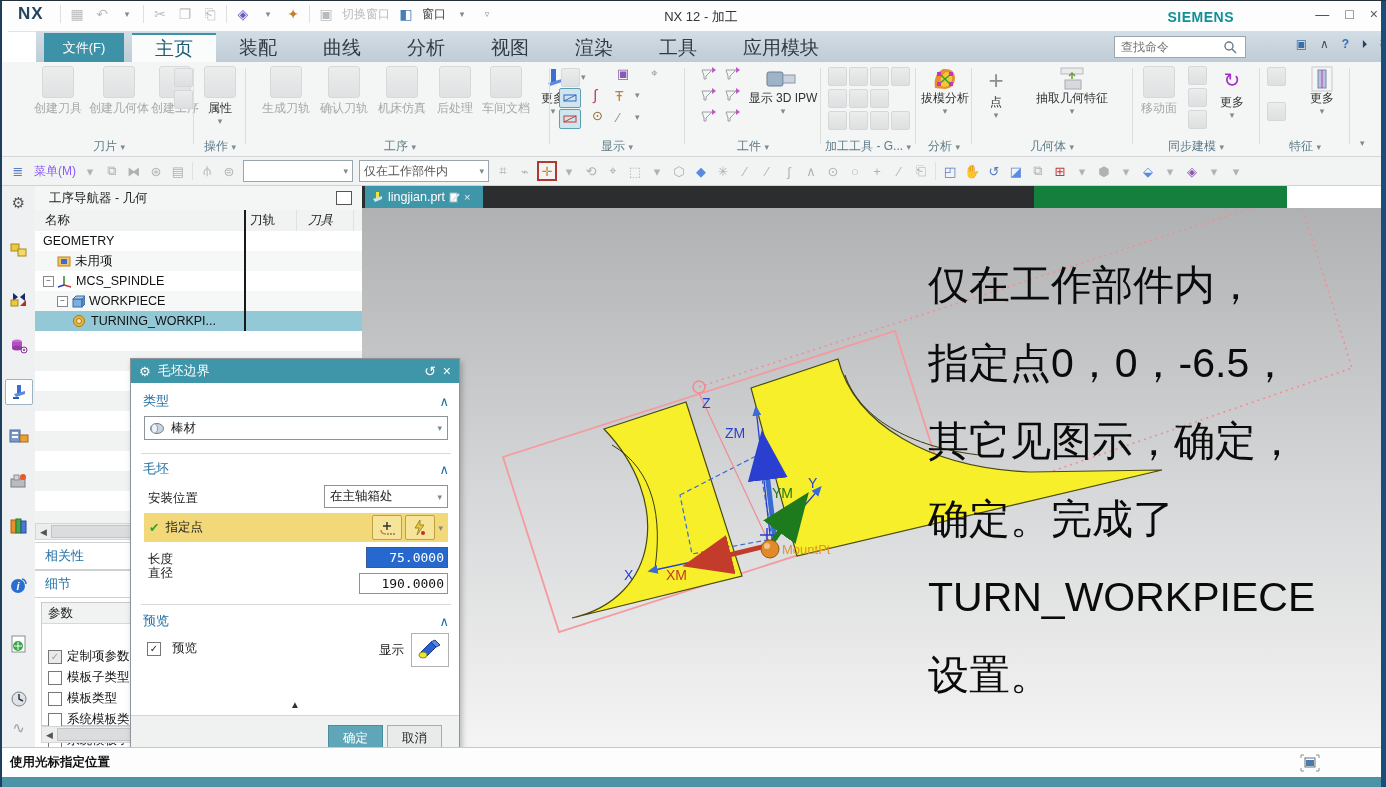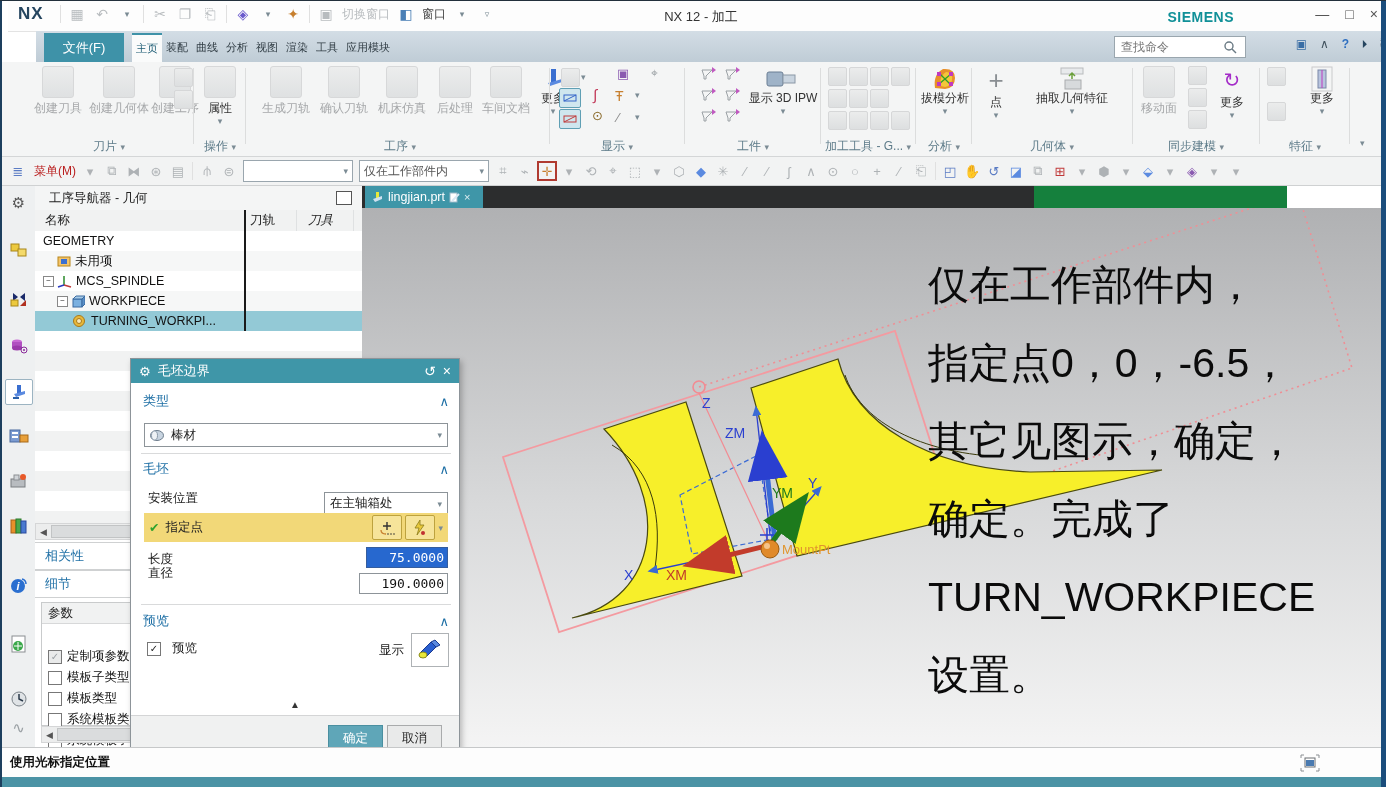--- a/index.html
+++ b/index.html
@@ -15,21 +15,21 @@
   .qadark{color:#444;}
   .vsep{width:1px;height:18px;background:#e0e0e0;}
   .wintitle{position:absolute;top:8px;left:0;width:100%;text-align:center;font-size:13px;color:#333;}
   .siemens{position:absolute;top:9px;right:160px;color:#109098;font-weight:bold;font-size:14px;letter-spacing:.5px;}
   .winbtns{position:absolute;top:6px;right:16px;display:flex;gap:16px;color:#555;font-size:14px;}
   
   .tabrow{position:absolute;left:0;top:31px;width:1386px;height:31px;background:linear-gradient(#d3dde5,#bfccd6);margin-left:36px;}
   .filetab{position:absolute;left:8px;top:2px;width:80px;height:29px;background:#3e92a8;color:#fff;
            display:flex;align-items:center;justify-content:center;font-size:13px;}
   .rtabs{position:absolute;left:96px;top:2px;height:29px;display:flex;}
-  .rtab{padding:0 4px;display:flex;align-items:center;font-size:11px;color:#303c44;}
+  .rtab{padding:0 23px;display:flex;align-items:center;font-size:19px;color:#303c44;}
   .rtab.active{background:#fafbfb;color:#1c5c74;border-top:2px solid #3e92a8;}
   .findbox{position:absolute;right:176px;top:5px;width:122px;height:20px;background:#fff;border:1px solid #9aa6ae;
            display:flex;align-items:center;padding:0 4px;}
   .findbox input{border:none;outline:none;width:100px;font-size:12px;color:#8a9298;background:transparent;}
   .tr-icons{position:absolute;right:18px;top:4px;display:flex;gap:13px;align-items:center;color:#41525e;}
   
   .ribbon{position:absolute;left:0;top:62px;width:1386px;height:94px;background:#f4f5f5;border-bottom:1px solid #d4d6d7;}
   .rgroup{position:absolute;top:0;height:94px;}
   .rlabel{position:absolute;bottom:1px;left:0;width:100%;text-align:center;color:#5d7b89;font-size:12px;white-space:nowrap;}
   .rsep{position:absolute;top:6px;height:76px;width:1px;background:#dcdddd;}
@@ -79,21 +79,21 @@
   .ann{position:absolute;left:566px;top:38px;font-size:41px;line-height:78px;color:#0b0b0b;white-space:nowrap;}
   
   .dlg{position:absolute;left:130px;top:358px;width:330px;height:404px;background:#fff;border:1px solid #8d9499;
        box-shadow:2px 3px 6px rgba(0,0,0,.25);box-sizing:border-box;}
   .dlgtitle{position:absolute;left:0;top:0;width:100%;height:24px;background:#3f96a8;color:#fff;display:flex;align-items:center;
             padding:0 8px;box-sizing:border-box;gap:7px;font-size:13px;}
   .sect{position:absolute;left:12px;width:306px;height:20px;display:flex;justify-content:space-between;align-items:center;
         color:#1e6fa5;font-size:13px;}
   .dsep{position:absolute;left:10px;width:310px;height:1px;background:#d9dadb;}
   .drop{position:absolute;height:24px;background:#fff;border:1px solid #8d9499;display:flex;align-items:center;
-        padding:0 5px;box-sizing:border-box;font-size:12.5px;color:#222;justify-content:space-between;margin-top:7px;}
+        padding:0 5px;box-sizing:border-box;font-size:12.5px;color:#222;justify-content:space-between;}
   .flabel{position:absolute;left:17px;font-size:12.5px;color:#222;}
   .yrow{position:absolute;left:13px;top:154px;width:304px;height:29px;background:#f2d878;display:flex;align-items:center;
         padding:0 5px;box-sizing:border-box;gap:6px;font-size:12.5px;color:#222;}
   .ybtn{width:28px;height:23px;background:#f6e49a;border:1px solid #bda23e;border-radius:2px;display:flex;align-items:center;justify-content:center;}
   .numin{position:absolute;height:21px;border:1px solid #8d9499;font-size:13px;display:flex;align-items:center;justify-content:flex-end;
          padding:0 3px;box-sizing:border-box;font-family:"DejaVu Sans Mono","Liberation Mono",monospace;}
   .numin.sel{background:#2768cf;color:#fff;border:1px solid #355d9e;}
   .footer{position:absolute;left:0;bottom:0;width:100%;height:45px;background:#f0f1f1;border-top:1px solid #d4d5d6;}
   .okbtn{position:absolute;right:76px;top:9px;width:53px;height:24px;background:#5fa6b8;border:1px solid #4a8fa0;color:#fff;
          display:flex;align-items:center;justify-content:center;font-size:12.5px;}
@@ -382,21 +382,21 @@
           <span class="caret">▾</span>
         </div>
       <div class="rlabel"><span>特征</span> <span class="caret">▾</span></div>
     </div>
     <div class="rsep" style="left:1349px;"></div>
     <span class="caret" style="position:absolute;left:1360px;top:76px;">▾</span>
   </div>
 
   <div class="toolbar">
     <span class="ti c" style="width:20px;">≣</span>
-    <span style="color:#b91c1c;flex:0 0 auto;">菜单(M)</span>
+    <span style="color:#8b5cf6;flex:0 0 auto;">菜单(M)</span>
     <span class="ti caret">▾</span>
     <span class="ti">⧉</span>
     <span class="ti">⧓</span>
     <span class="ti">⊛</span>
     <span class="ti">▤</span>
     <span class="vsep"></span>
     <span class="ti">⫛</span>
     <span class="ti">⊜</span>
     <div class="combo" style="width:100px;">
       <span></span>

